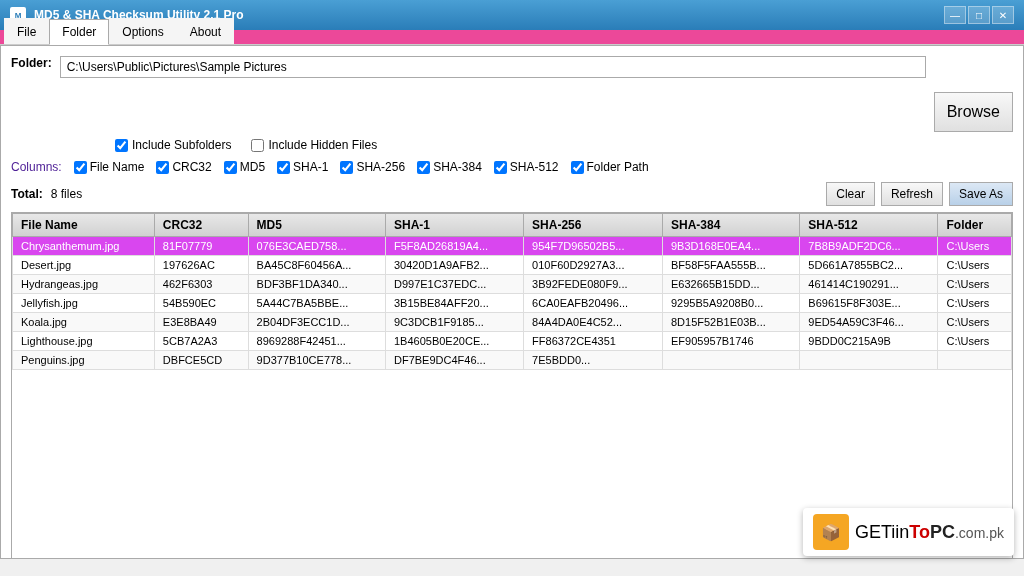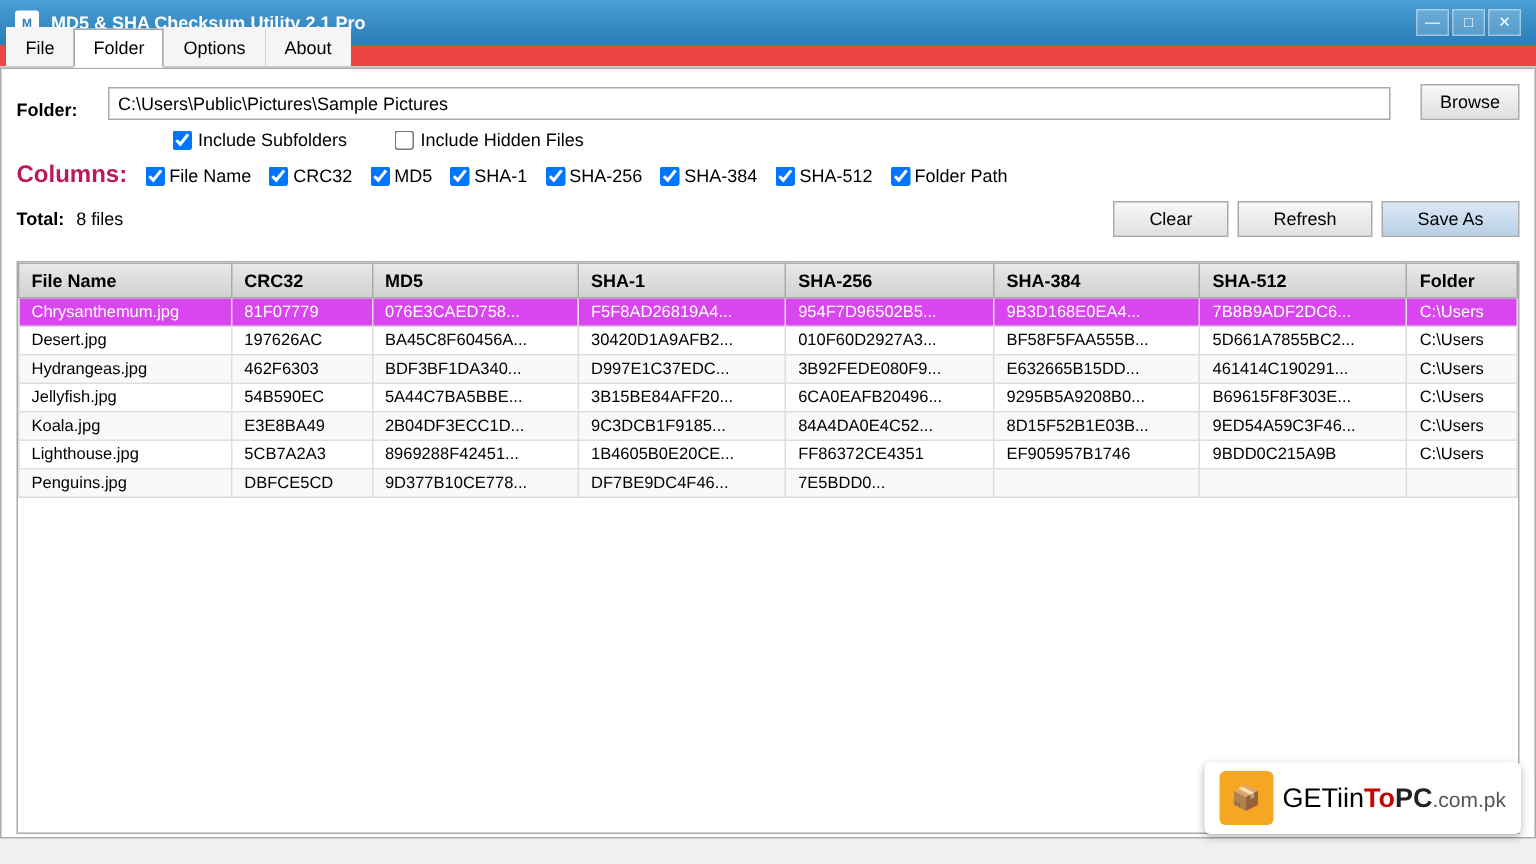--- a/index.html
+++ b/index.html
@@ -51,21 +51,21 @@
       background: rgba(255,255,255,0.2);
       color: white;
       font-size: 10px;
       cursor: pointer;
       display: flex;
       align-items: center;
       justify-content: center;
     }
     
     .menu-bar {
-      background: #ef4444;
+      background: #ec4899;
       border-bottom: 1px solid #ccc;
       padding: 0 4px;
       display: flex;
       align-items: flex-end;
       height: 15px;
     }
     .menu-item {
       padding: 4px 12px;
       font-size: 12px;
       cursor: pointer;
@@ -89,100 +89,101 @@
       background: white;
       border: 1px solid #aaa;
       margin: 0;
       padding: 10px;
       height: calc(576px - 62px);
       overflow: hidden;
     }
     
     .folder-row {
       display: flex;
-      align-items: flex-end;
+      align-items: flex-start;
       margin-bottom: 6px;
-      gap: 20px;
+      gap: 8px;
     }
     .folder-label {
       font-weight: bold;
       color: #000;
       font-size: 12px;
     }
     .folder-path {
       flex: 1;
       border: 1px solid #aaa;
       padding: 0 6px;
       font-size: 12px;
       background: white;
       height: 22px;
     }
     .browse-btn {
       padding: 3px 12px;
       border: 1px solid #aaa;
       background: linear-gradient(to bottom, #f8f8f8, #e0e0e0);
       cursor: pointer;
-      font-size: 12px;
-      height: 24px;
+      font-size: 16px;
+      height: 40px;
+      margin-top: 36px;
     }
     
     .checkboxes-row {
       display: flex;
       align-items: center;
-      gap: 32px;
+      gap: 20px;
       margin-left: 60px;
       margin-bottom: 8px;
       padding-left: 44px;
     }
     .checkbox-item {
       display: flex;
       align-items: center;
       gap: 4px;
       font-size: 12px;
     }
     
     .columns-row {
       display: flex;
       align-items: center;
       gap: 12px;
       margin-bottom: 8px;
       flex-wrap: wrap;
     }
     .columns-label {
-      font-weight: bold;
-      color: #be185d;
-      font-size: 16px;
+      font-weight: normal;
+      color: #4c1d95;
+      font-size: 12px;
     }
     .col-check {
       display: flex;
       align-items: center;
       gap: 3px;
       font-size: 12px;
     }
     
     .total-row {
       display: flex;
       align-items: center;
-      margin-bottom: 16px;
+      margin-bottom: 6px;
     }
     .total-label {
       font-weight: bold;
       font-size: 12px;
       margin-right: 8px;
     }
     .total-value {
       font-size: 12px;
       flex: 1;
     }
     .action-buttons {
       display: flex;
       gap: 6px;
     }
     .action-btn {
-      padding: 3px 23px;
+      padding: 3px 9px;
       border: 1px solid #aaa;
       background: linear-gradient(to bottom, #f8f8f8, #e0e0e0);
       cursor: pointer;
       font-size: 12px;
       height: 24px;
     }
     .action-btn.save-as {
       background: linear-gradient(to bottom, #dce8f5, #b8d0e8);
     }
     

